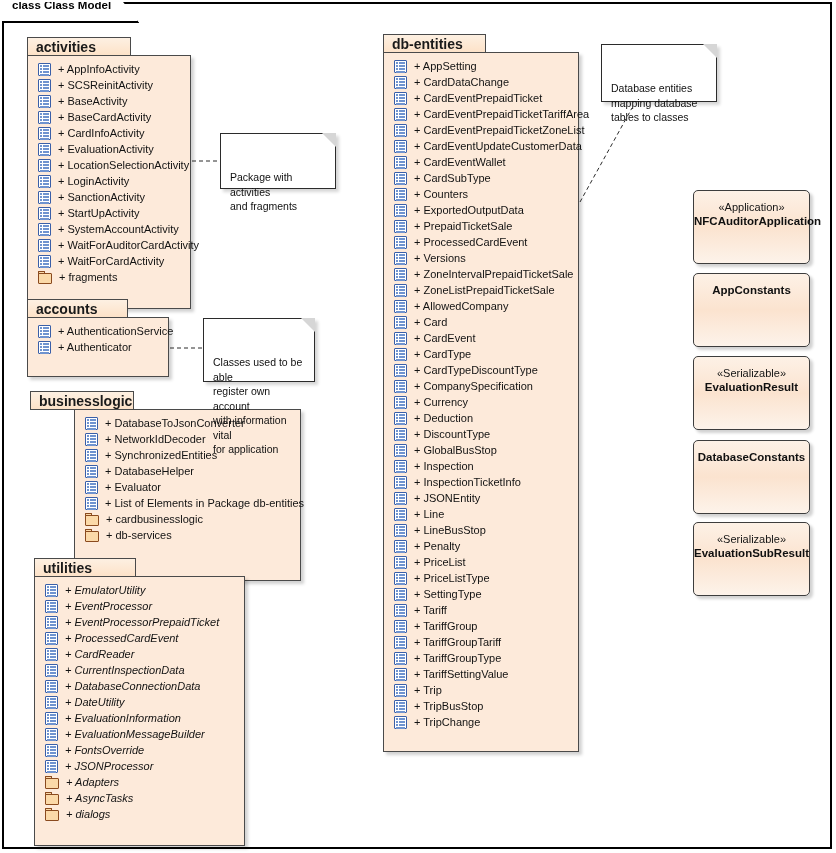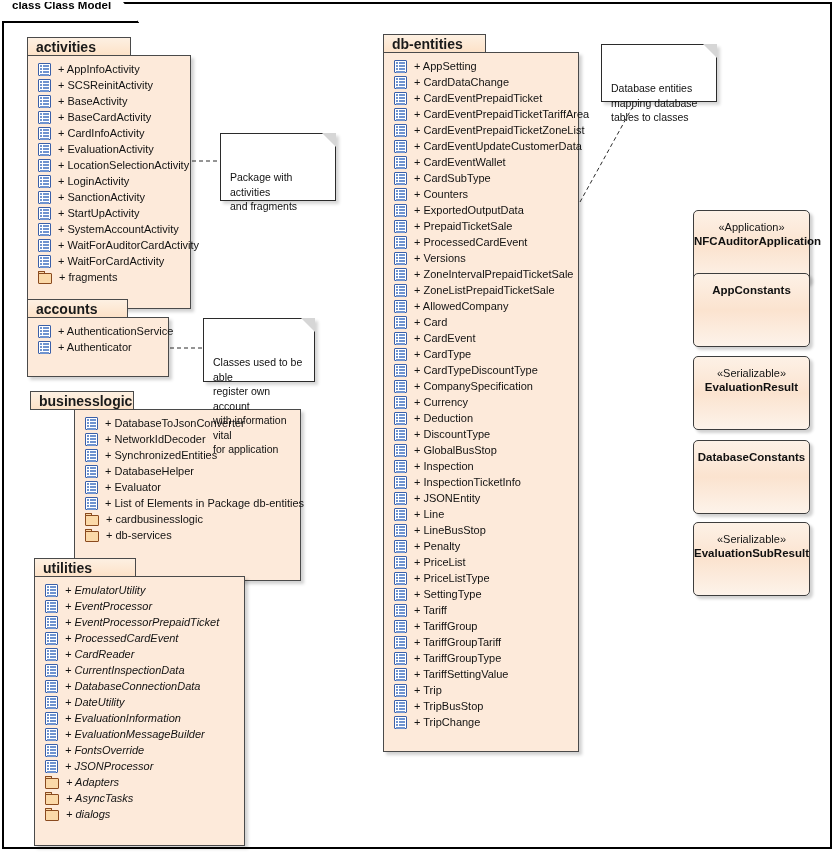--- a/index.html
+++ b/index.html
@@ -566,42 +566,42 @@
         </div>
     </div>
   </div>
 
   <svg class="conn-svg" style="left:0; top:0; width:836px; height:853px;">
     <line x1="192" y1="161" x2="220" y2="161" stroke="#2b2b2b" stroke-width="1" stroke-dasharray="4,3"></line>
     <line x1="170" y1="348" x2="203" y2="348" stroke="#2b2b2b" stroke-width="1" stroke-dasharray="4,3"></line>
     <line x1="580" y1="202" x2="632" y2="108" stroke="#2b2b2b" stroke-width="1" stroke-dasharray="4,3"></line>
   </svg>
 
-  <div class="note" style="left:220px; top:133px; width:116px; height:68px;">
+  <div class="note" style="left:220px; top:133px; width:116px; height:56px;">
     <div class="note-fold"></div>
     <span>Package with activities
 and fragments</span>
   </div>
 
   <div class="note" style="left:203px; top:318px; width:112px; height:64px;">
     <div class="note-fold"></div>
     <span>Classes used to be able
 register own account
 with information vital
 for application</span>
   </div>
 
   <div class="note" style="left:601px; top:44px; width:116px; height:58px;">
     <div class="note-fold"></div>
     <span>Database entities
 mapping database
 tables to classes</span>
   </div>
 
-  <div class="clsbox" style="left:693px; top:190px; width:117px; height:74px;margin-top:20px;">
+  <div class="clsbox" style="left:693px; top:190px; width:117px; height:74px;">
     <div class="cls-stereo">«Application»</div>
     <div class="cls-name">NFCAuditorApplication</div>
   </div>
 
   <div class="clsbox" style="left:693px; top:273px; width:117px; height:74px;">
     <div class="cls-stereo"></div>
     <div class="cls-name">AppConstants</div>
   </div>
 
   <div class="clsbox" style="left:693px; top:356px; width:117px; height:74px;">

